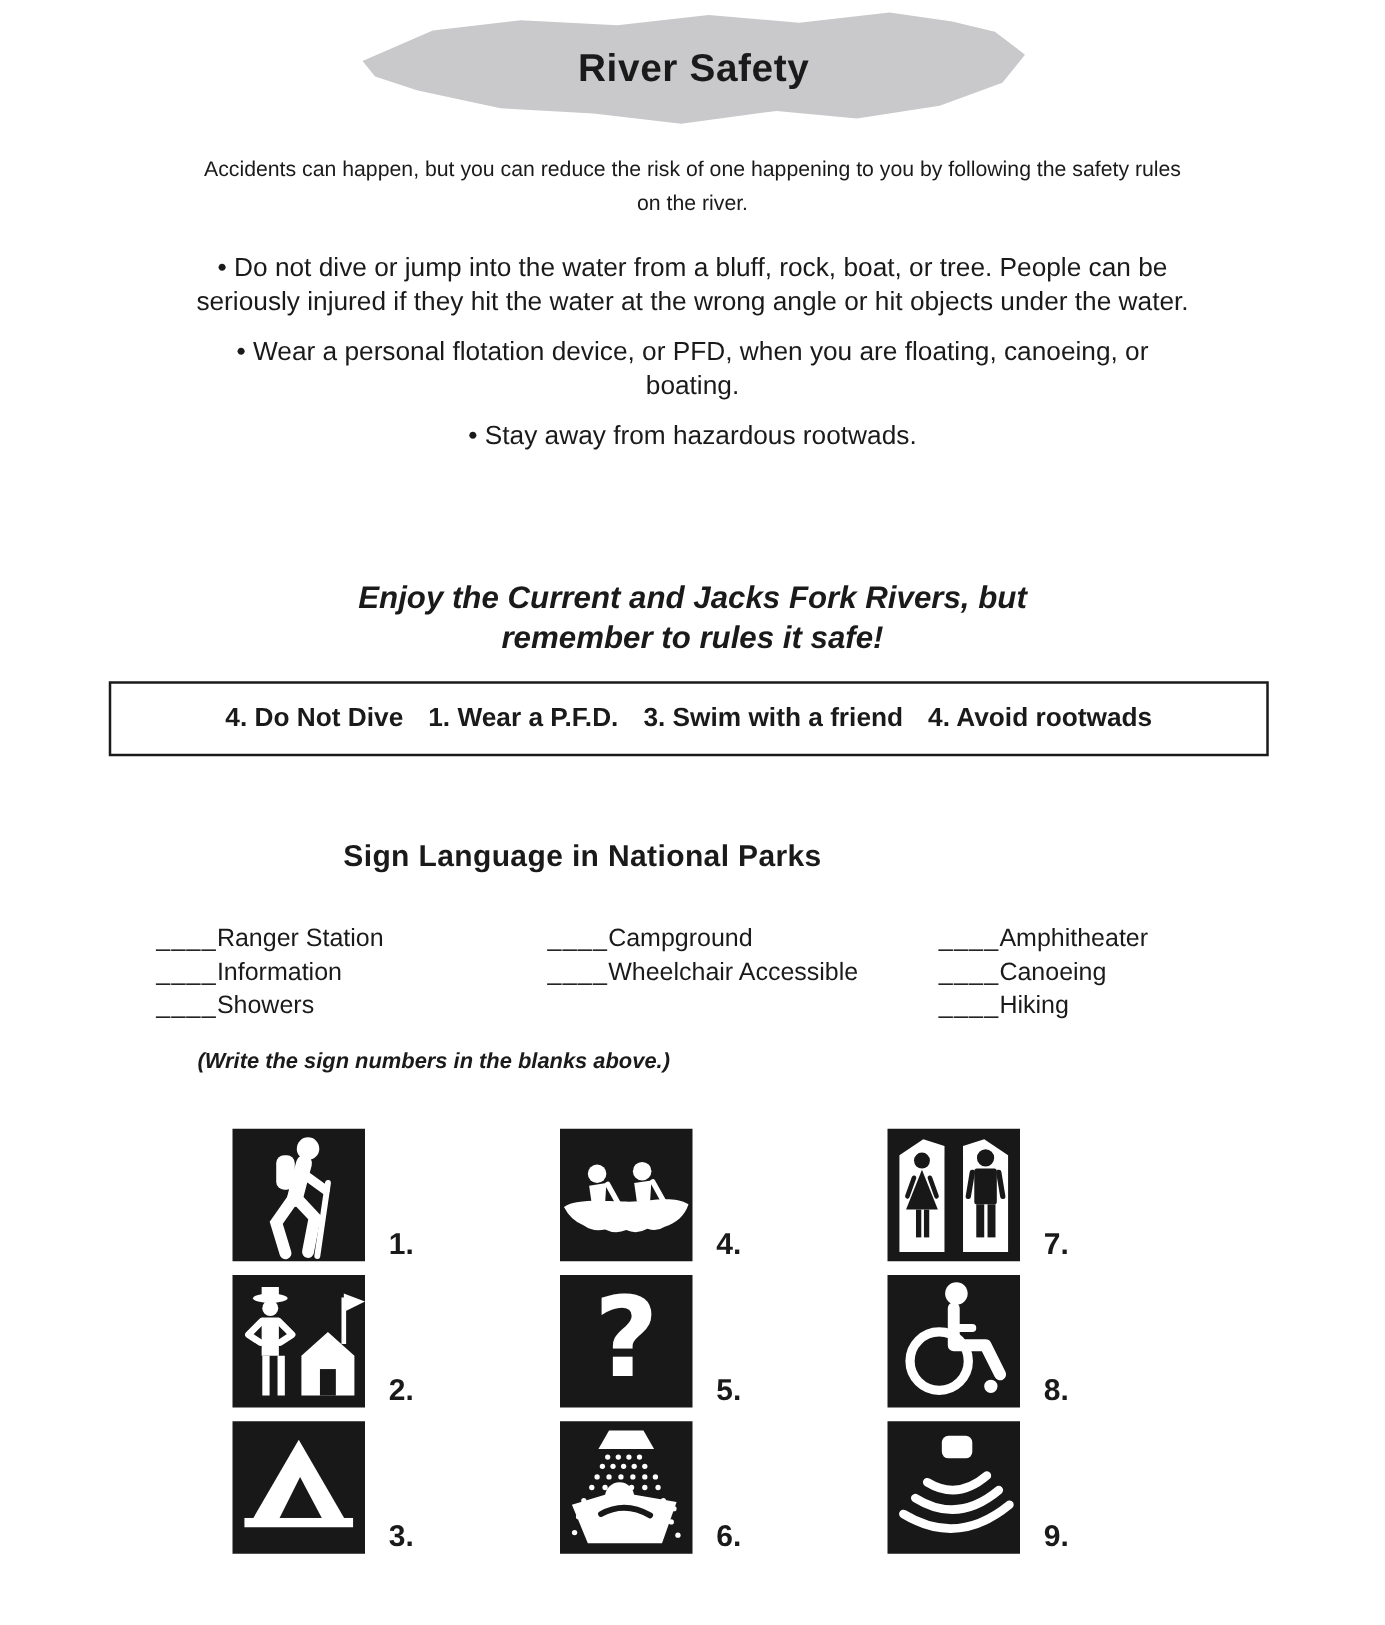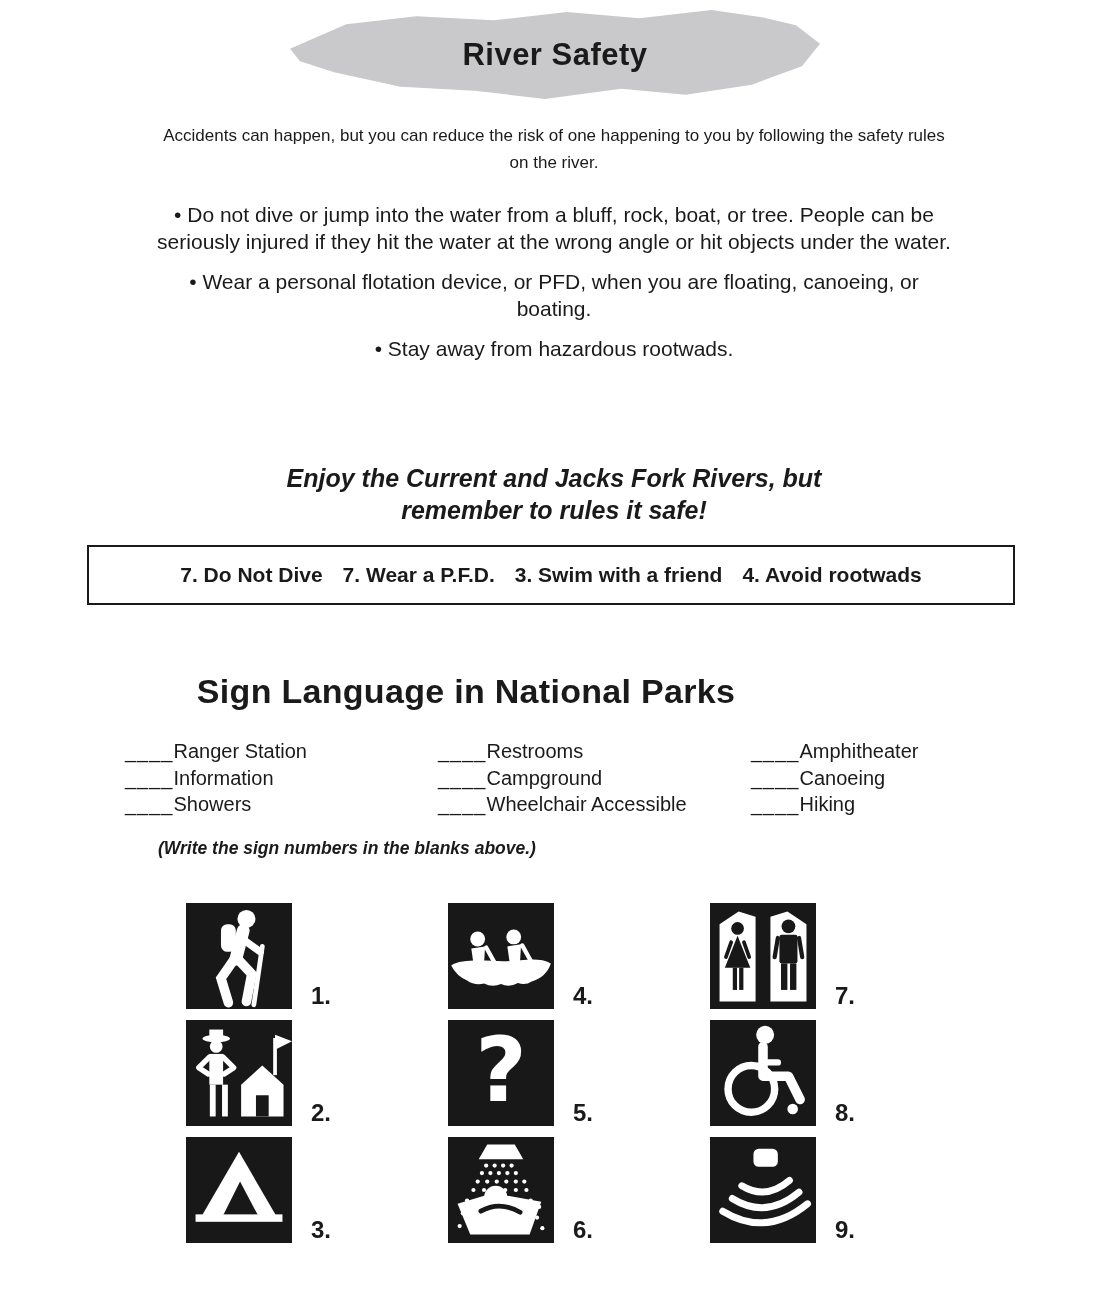--- a/index.html
+++ b/index.html
@@ -38,21 +38,21 @@
   .summary-box {
     position: absolute; top: 545px; left: 87px; width: 928px; height: 60px;
     border: 2.5px solid #1a1a1a; box-sizing: border-box;
     display: flex; align-items: center; justify-content: center; gap: 20px;
     font-weight: bold; font-size: 21px; white-space: nowrap;
   }
 
   
   .sl-heading {
     position: absolute; top: 672px; left: 0; width: 100%;
-    text-align: center; font-size: 34px; font-weight: bold; letter-spacing: 0.3px;
+    text-align: center; font-size: 24px; font-weight: bold; letter-spacing: 0.3px;
   }
   .answers { position: absolute; top: 738px; left: 125px; display: flex; }
   .answers-col { width: 313px; }
   .answers-col:last-child { width: auto; }
   .answer-row { font-size: 20px; line-height: 26.5px; }
   .answer-row .blank { letter-spacing: 1px; }
   .note {
     position: absolute; top: 838px; left: 120px;
     font-weight: bold; font-style: italic; font-size: 17.5px; margin-left: 38px;
   }
@@ -88,36 +88,35 @@
 
   <div class="bullets">
     <p>• Do not dive or jump into the water from a bluff, rock, boat, or tree. People can be seriously injured if they hit the water at the wrong angle or hit objects under the water.</p>
     <p>• Wear a personal flotation device, or PFD, when you are floating, canoeing, or boating.</p>
     <p>• Stay away from hazardous rootwads.</p>
   </div>
 
   <div class="slogan">Enjoy the Current and Jacks Fork Rivers, but remember to rules it safe!</div>
 
   <div class="summary-box">
-    <span>7. Do Not Dive</span>
-    <span>7. Wear a P.F.D.</span>
+    <span>4. Do Not Dive</span>
+    <span>1. Wear a P.F.D.</span>
     <span>3. Swim with a friend</span>
     <span>4. Avoid rootwads</span>
   </div>
 
   <div class="sl-heading">Sign Language in National Parks</div>
 
   <div class="answers">
     <div class="answers-col">
       <div class="answer-row"><span class="blank">____</span><span>Ranger Station</span></div>
       <div class="answer-row"><span class="blank">____</span><span>Information</span></div>
       <div class="answer-row"><span class="blank">____</span><span>Showers</span></div>
     </div>
     <div class="answers-col">
-      <div class="answer-row"><span class="blank">____</span><span>Restrooms</span></div>
       <div class="answer-row"><span class="blank">____</span><span>Campground</span></div>
       <div class="answer-row"><span class="blank">____</span><span>Wheelchair Accessible</span></div>
     </div>
     <div class="answers-col">
       <div class="answer-row"><span class="blank">____</span><span>Amphitheater</span></div>
       <div class="answer-row"><span class="blank">____</span><span>Canoeing</span></div>
       <div class="answer-row"><span class="blank">____</span><span>Hiking</span></div>
     </div>
   </div>
 

